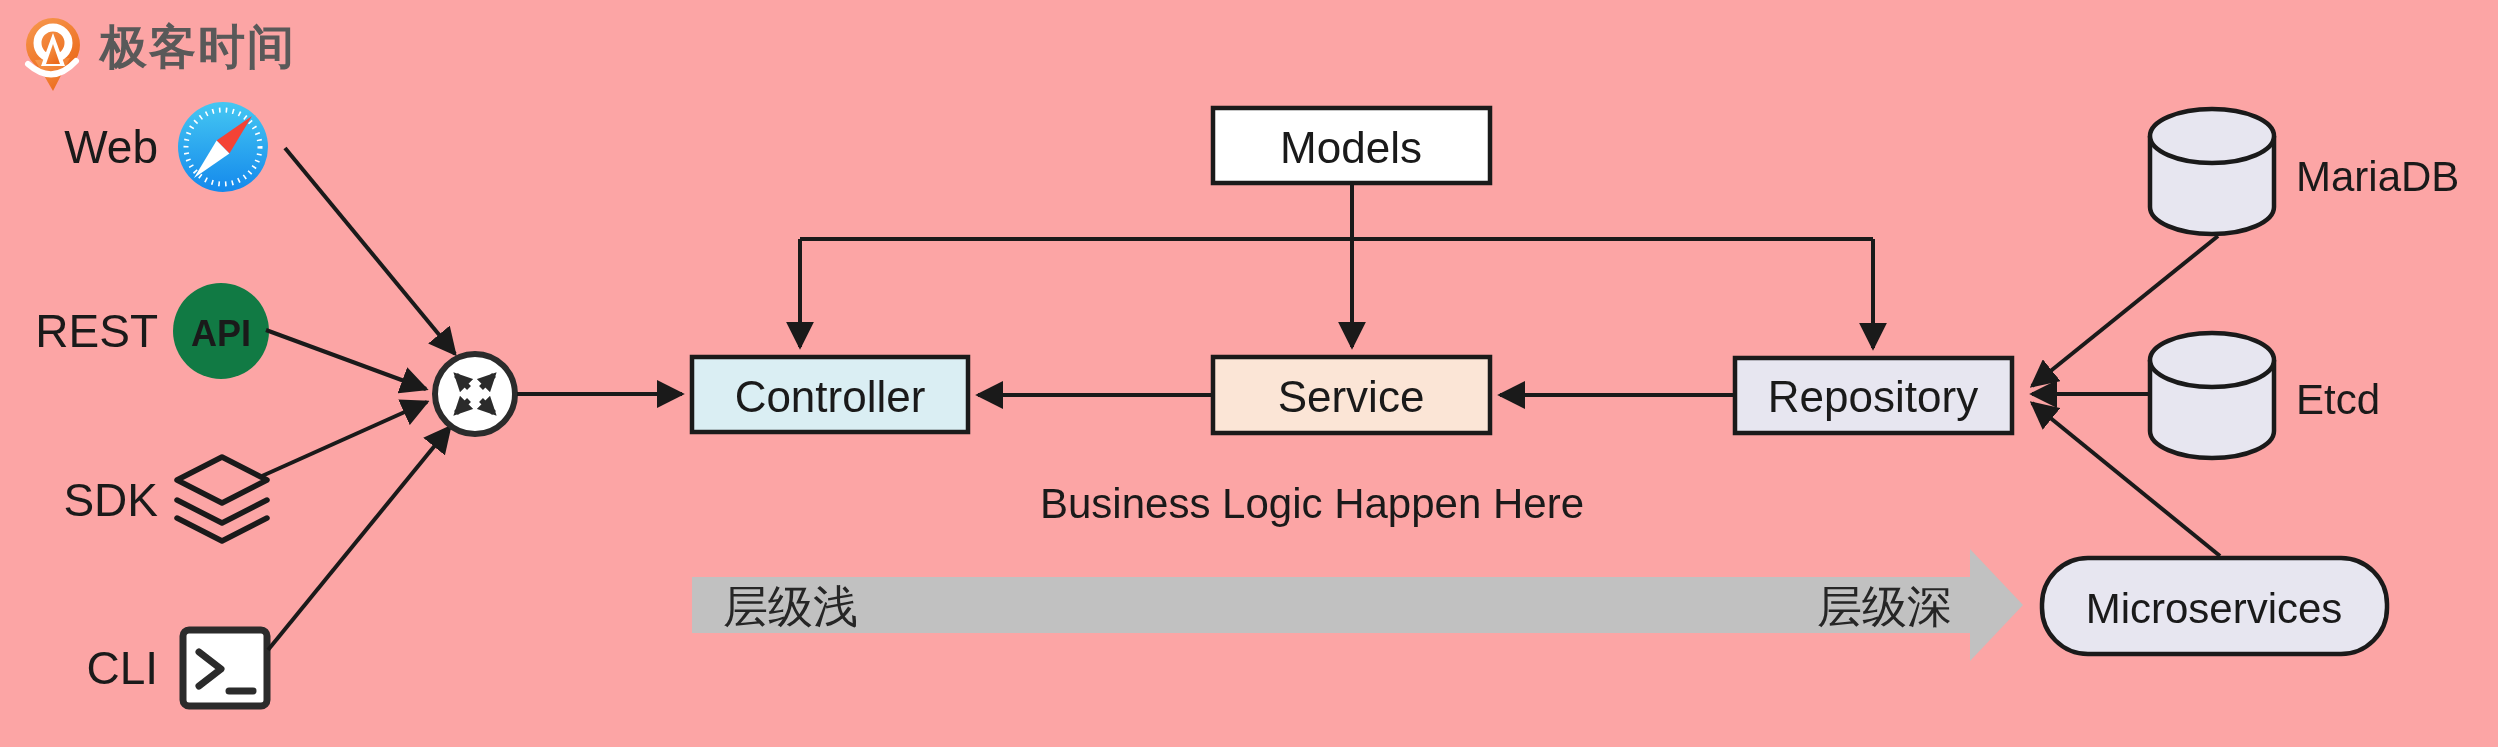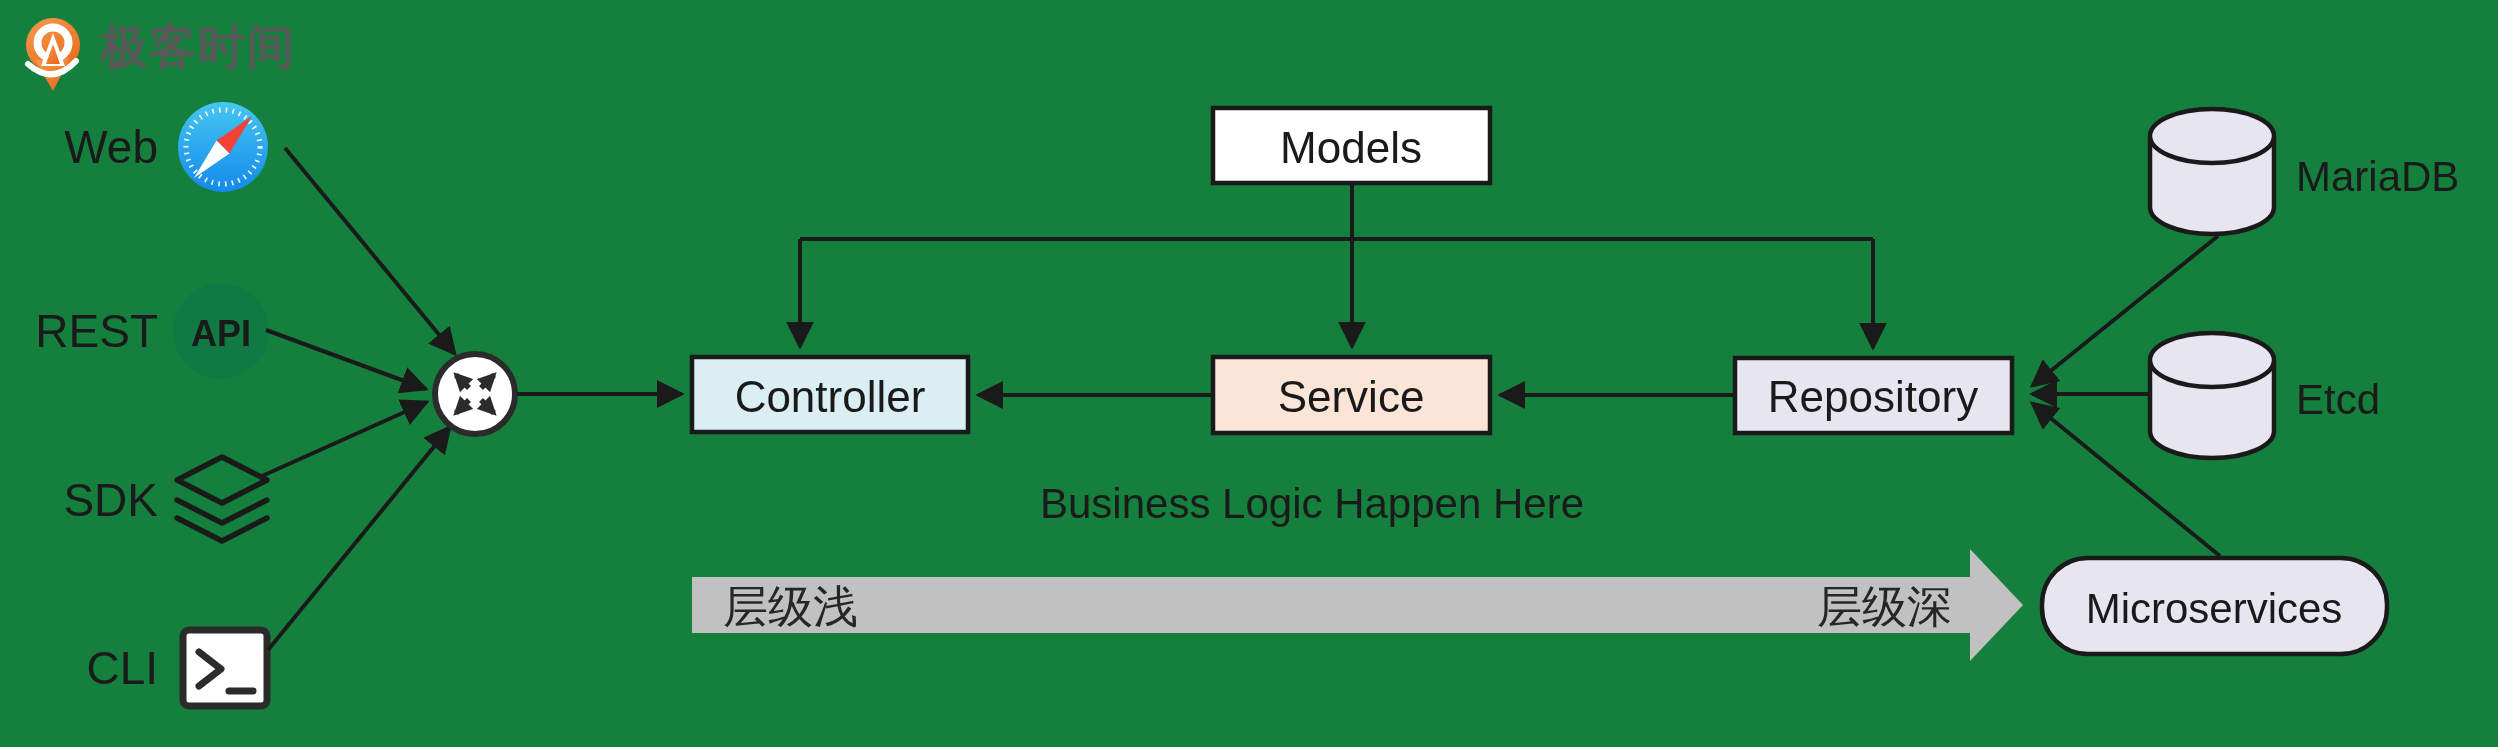--- a/index.html
+++ b/index.html
@@ -1,16 +1,16 @@
 <!DOCTYPE html>
 <html><head>
 <meta charset="utf-8">
 <style>
   html,body{margin:0;padding:0;background:#fff;}
-  .canvas-wrap{width:2498px;height:747px;background:#15803d;overflow:hidden;}
+  .canvas-wrap{width:2498px;height:747px;background:#fca5a5;overflow:hidden;}
   svg{display:block;}
   text{font-family:"Liberation Sans","DejaVu Sans",sans-serif;fill:#1a1a1a;}
   .node-label{font-size:44px;}
   .client-label{font-size:46px;}
   .backend-label{font-size:42px;}
   .note-label{font-size:42px;}
   .band-label{font-size:45px;fill:#262626;}
   .logo-label{font-size:47px;font-weight:700;fill:#595959;letter-spacing:2px;}
   .api-label{font-size:36px;font-weight:800;}
   .edge{stroke:#1a1a1a;stroke-width:4;fill:none;}

